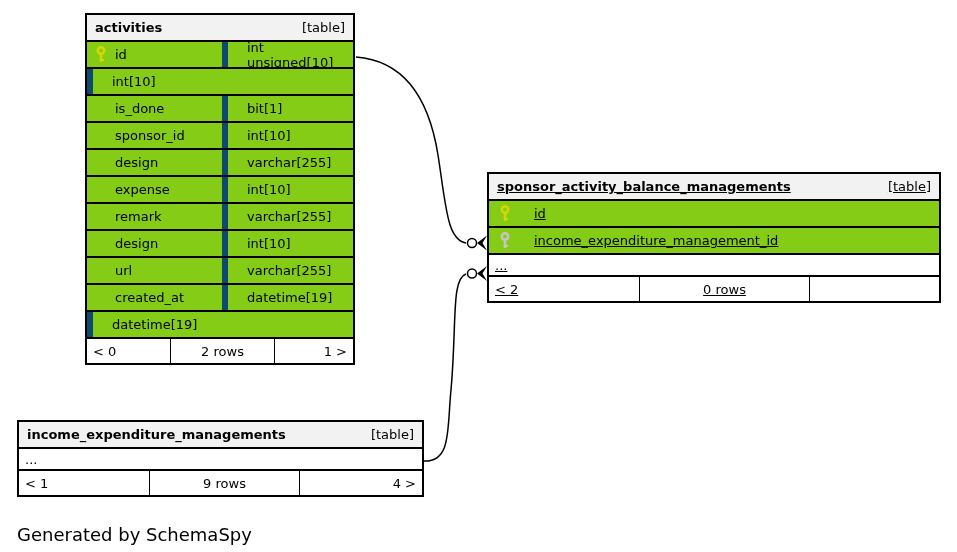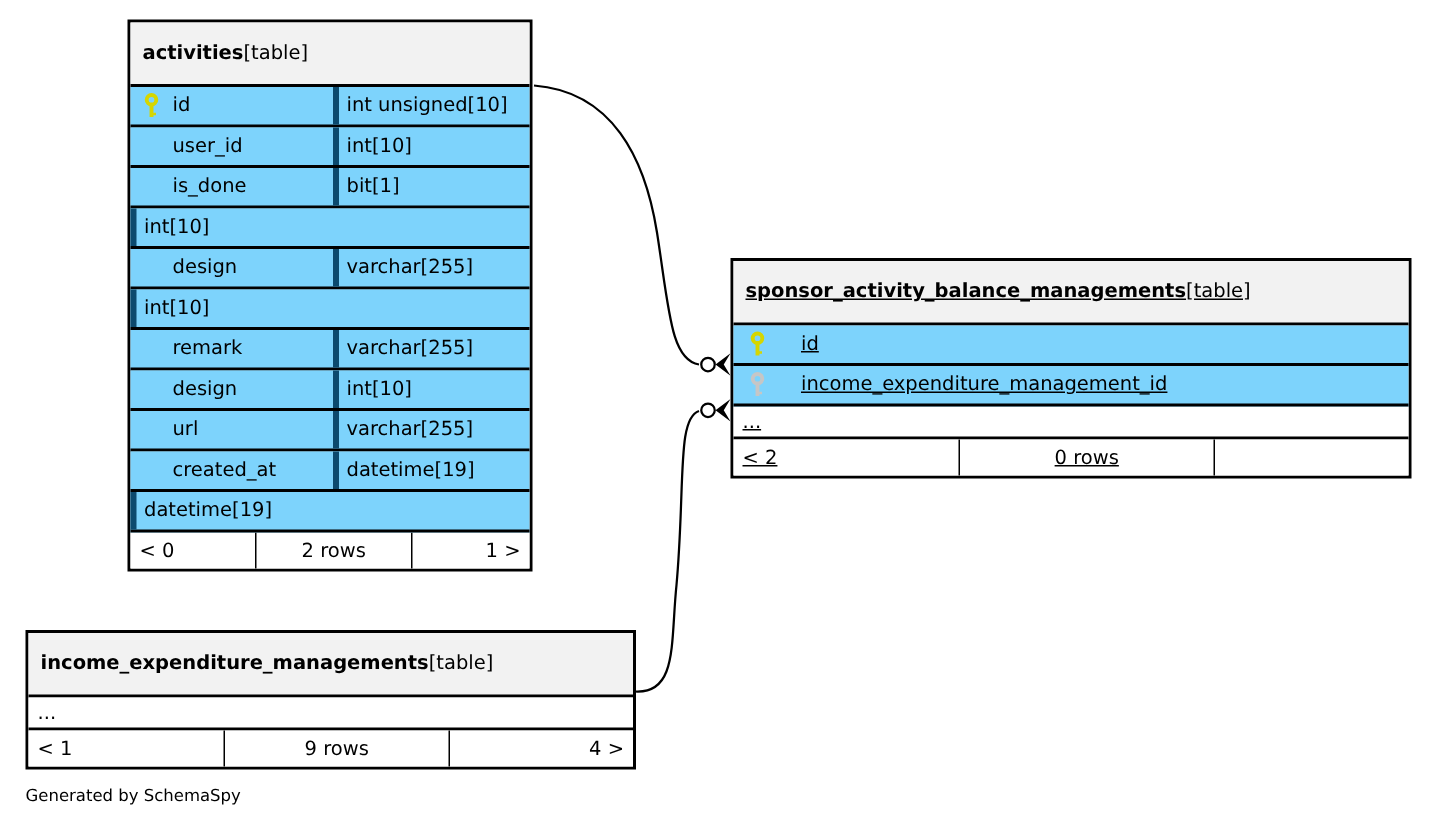--- a/index.html
+++ b/index.html
@@ -3,27 +3,27 @@
 <meta charset="utf-8">
 <style>
   * { margin: 0; padding: 0; box-sizing: border-box; }
   html, body { width: 957px; height: 552px; background: #ffffff; }
   body { font-family: "DejaVu Sans", "Liberation Sans", sans-serif; font-size: 13px; color: #000; }
   .canvas { position: relative; width: 957px; height: 552px; overflow: hidden; }
 
   .connectors { position: absolute; left: 0; top: 0; width: 957px; height: 552px; pointer-events: none; }
 
   .tbl { position: absolute; border: 2px solid #000; background: #fff; }
-  .thead { display: flex; align-items: center; justify-content: flex-start; background: #f2f2f2; border-bottom: 2px solid #000; height: 43px; padding: 0 8px; }
+  .thead { display: flex; align-items: center; justify-content: space-between; background: #f2f2f2; border-bottom: 2px solid #000; height: 27px; padding: 0 8px; }
   .thead .title { font-weight: bold; }
-  .trow { position: relative; display: flex; align-items: stretch; height: 27px; border-bottom: 2px solid #000; background: #7dd3fc; }
+  .trow { position: relative; display: flex; align-items: stretch; height: 27px; border-bottom: 2px solid #000; background: #84cc16; }
   .trow:last-of-type { }
   .cell { display: flex; align-items: center; }
   .name-cell { padding-left: 28px; }
-  .type-cell { border-left: 4px solid #0c4a6e; padding-left: 5px; }
+  .type-cell { border-left: 6px solid #0c4a6e; padding-left: 19px; }
   .key-ico { position: absolute; left: 8px; top: 50%; transform: translateY(-50%); width: 12px; height: 19px; }
   .wide .name-cell { padding-left: 45px; }
   .wide .key-ico { left: 10px; }
   .ellipsis-row { display: flex; align-items: center; height: 22px; border-bottom: 2px solid #000; padding-left: 6px; background: #fff; }
   .tfoot { display: flex; height: 24px; background: #fff; }
   .tfoot span { display: flex; align-items: center; padding: 0 6px; }
   .tfoot .fl { justify-content: flex-start; }
   .tfoot .fc { justify-content: center; border-left: 1px solid #000; }
   .tfoot .fr { justify-content: flex-end; border-left: 1px solid #000; flex: 1; }
 
@@ -35,21 +35,21 @@
 
   #t-sabm { left: 487px; top: 172px; width: 454px; text-decoration: underline; }
   #t-sabm .name-cell { flex: 1; }
   #t-sabm .tfoot .fl { width: 150px; }
   #t-sabm .tfoot .fc { width: 170px; }
 
   #t-iem { left: 17px; top: 420px; width: 407px; }
   #t-iem .tfoot .fl { width: 130px; }
   #t-iem .tfoot .fc { width: 150px; }
 
-  .caption { position: absolute; left: 17px; top: 524px; font-size: 11px; }
+  .caption { position: absolute; left: 17px; top: 524px; font-size: 18px; }
 </style>
 </head>
 <body>
 
 <div class="canvas">
 
   <svg class="connectors" viewBox="0 0 957 552">
     <g>
       <path d="M 356 57 C 408 61, 430 105, 438 155 C 446 206, 447 240, 466 243" fill="none" stroke="#000" stroke-width="1.5"></path>
       <circle cx="472" cy="243" r="4.5" fill="#fff" stroke="#000" stroke-width="1.5"></circle>
@@ -70,35 +70,36 @@
     <div class="trow">
       <svg class="key-ico" viewBox="0 0 12 19">
         <circle cx="6" cy="5" r="3.2" fill="none" stroke="#d6d600" stroke-width="2.6"></circle>
         <line x1="6" y1="8.2" x2="6" y2="16.5" stroke="#d6d600" stroke-width="2.6"></line>
         <line x1="6" y1="14.5" x2="9" y2="14.5" stroke="#d6d600" stroke-width="1.8"></line>
       </svg>
       <span class="cell name-cell">id</span>
       <span class="cell type-cell">int unsigned[10]</span>
     </div>
     <div class="trow">
-      <span class="cell name-cell">user_id</span>
       <span class="cell type-cell">int[10]</span>
     </div>
     <div class="trow">
       <span class="cell name-cell">is_done</span>
       <span class="cell type-cell">bit[1]</span>
     </div>
     <div class="trow">
+      <span class="cell name-cell">sponsor_id</span>
       <span class="cell type-cell">int[10]</span>
     </div>
     <div class="trow">
       <span class="cell name-cell">design</span>
       <span class="cell type-cell">varchar[255]</span>
     </div>
     <div class="trow">
+      <span class="cell name-cell">expense</span>
       <span class="cell type-cell">int[10]</span>
     </div>
     <div class="trow">
       <span class="cell name-cell">remark</span>
       <span class="cell type-cell">varchar[255]</span>
     </div>
     <div class="trow">
       <span class="cell name-cell">design</span>
       <span class="cell type-cell">int[10]</span>
     </div>

